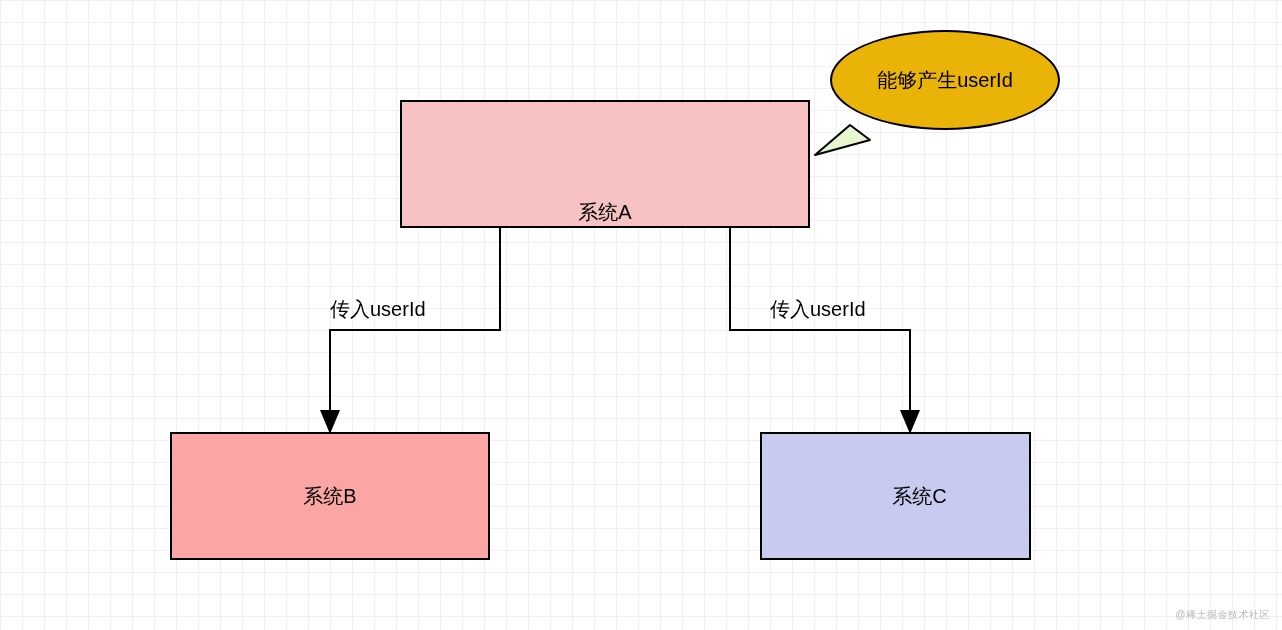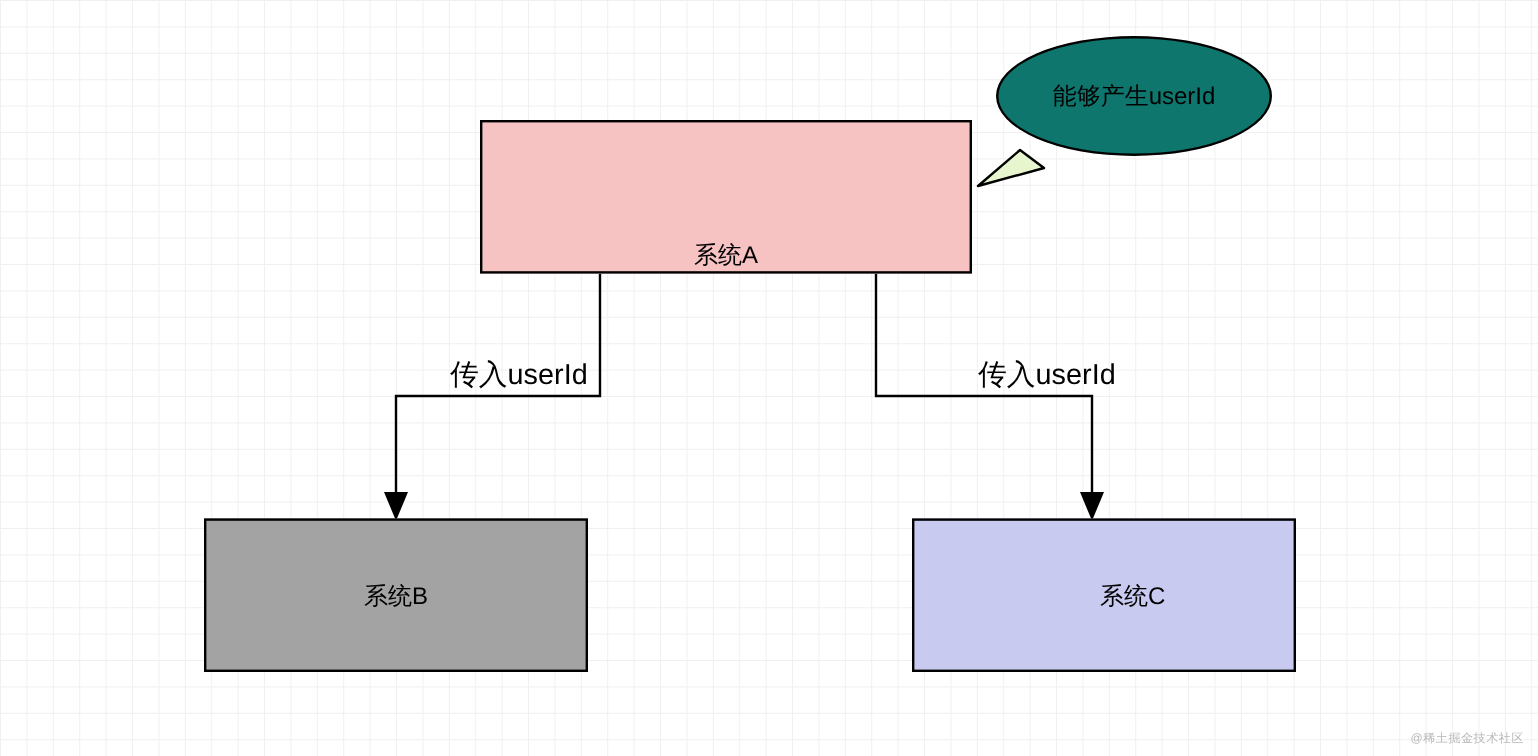--- a/index.html
+++ b/index.html
@@ -18,40 +18,39 @@
     .node {
       position: absolute;
       border: 2px solid #000;
       display: flex;
       align-items: center;
       justify-content: center;
       font-size: 20px;
       color: #000;
     }
     .node-a { background-color: #f6c2c2; }
-    .node-b { background-color: #a3a3a3; text-align: center; }
+    .node-b { background-color: #fca5a5; text-align: center; }
     .node-c { background-color: #c8caf0; }
     .speech-bubble {
       position: absolute;
-      background-color: #0f766e;
+      background-color: #eab308;
       border: 2px solid #000;
       border-radius: 50%;
       display: flex;
       align-items: center;
       justify-content: center;
       font-size: 20px;
       color: #000;
       padding: 10px 20px;
     }
     .edge-label {
       position: absolute;
-      font-size: 24px;
+      font-size: 20px;
       color: #000;
       background: transparent;
-      margin-left: 45px;
     }
     .svg-layer {
       position: absolute;
       top: 0; left: 0;
       width: 1282px;
       height: 630px;
       pointer-events: none;
     }
     .watermark {
       position: absolute;
@@ -87,17 +86,17 @@
   <span>能够产生userId</span>
 </div>
 
 <div class="edge-label" style="left:330px; top:296px;">传入userId</div>
 <div class="edge-label" style="left:770px; top:296px;">传入userId</div>
 
 <div class="node node-b" style="left:170px; top:432px; width:320px; height:128px;">
   <span>系统B</span>
 </div>
 
-<div class="node node-c" style="left:760px; top:432px; width:320px; height:128px;padding-left:48px;">
+<div class="node node-c" style="left:760px; top:432px; width:271px; height:128px;padding-left:48px;">
   <span>系统C</span>
 </div>
 
 <div class="watermark">@稀土掘金技术社区</div>
 
 </body></html>

